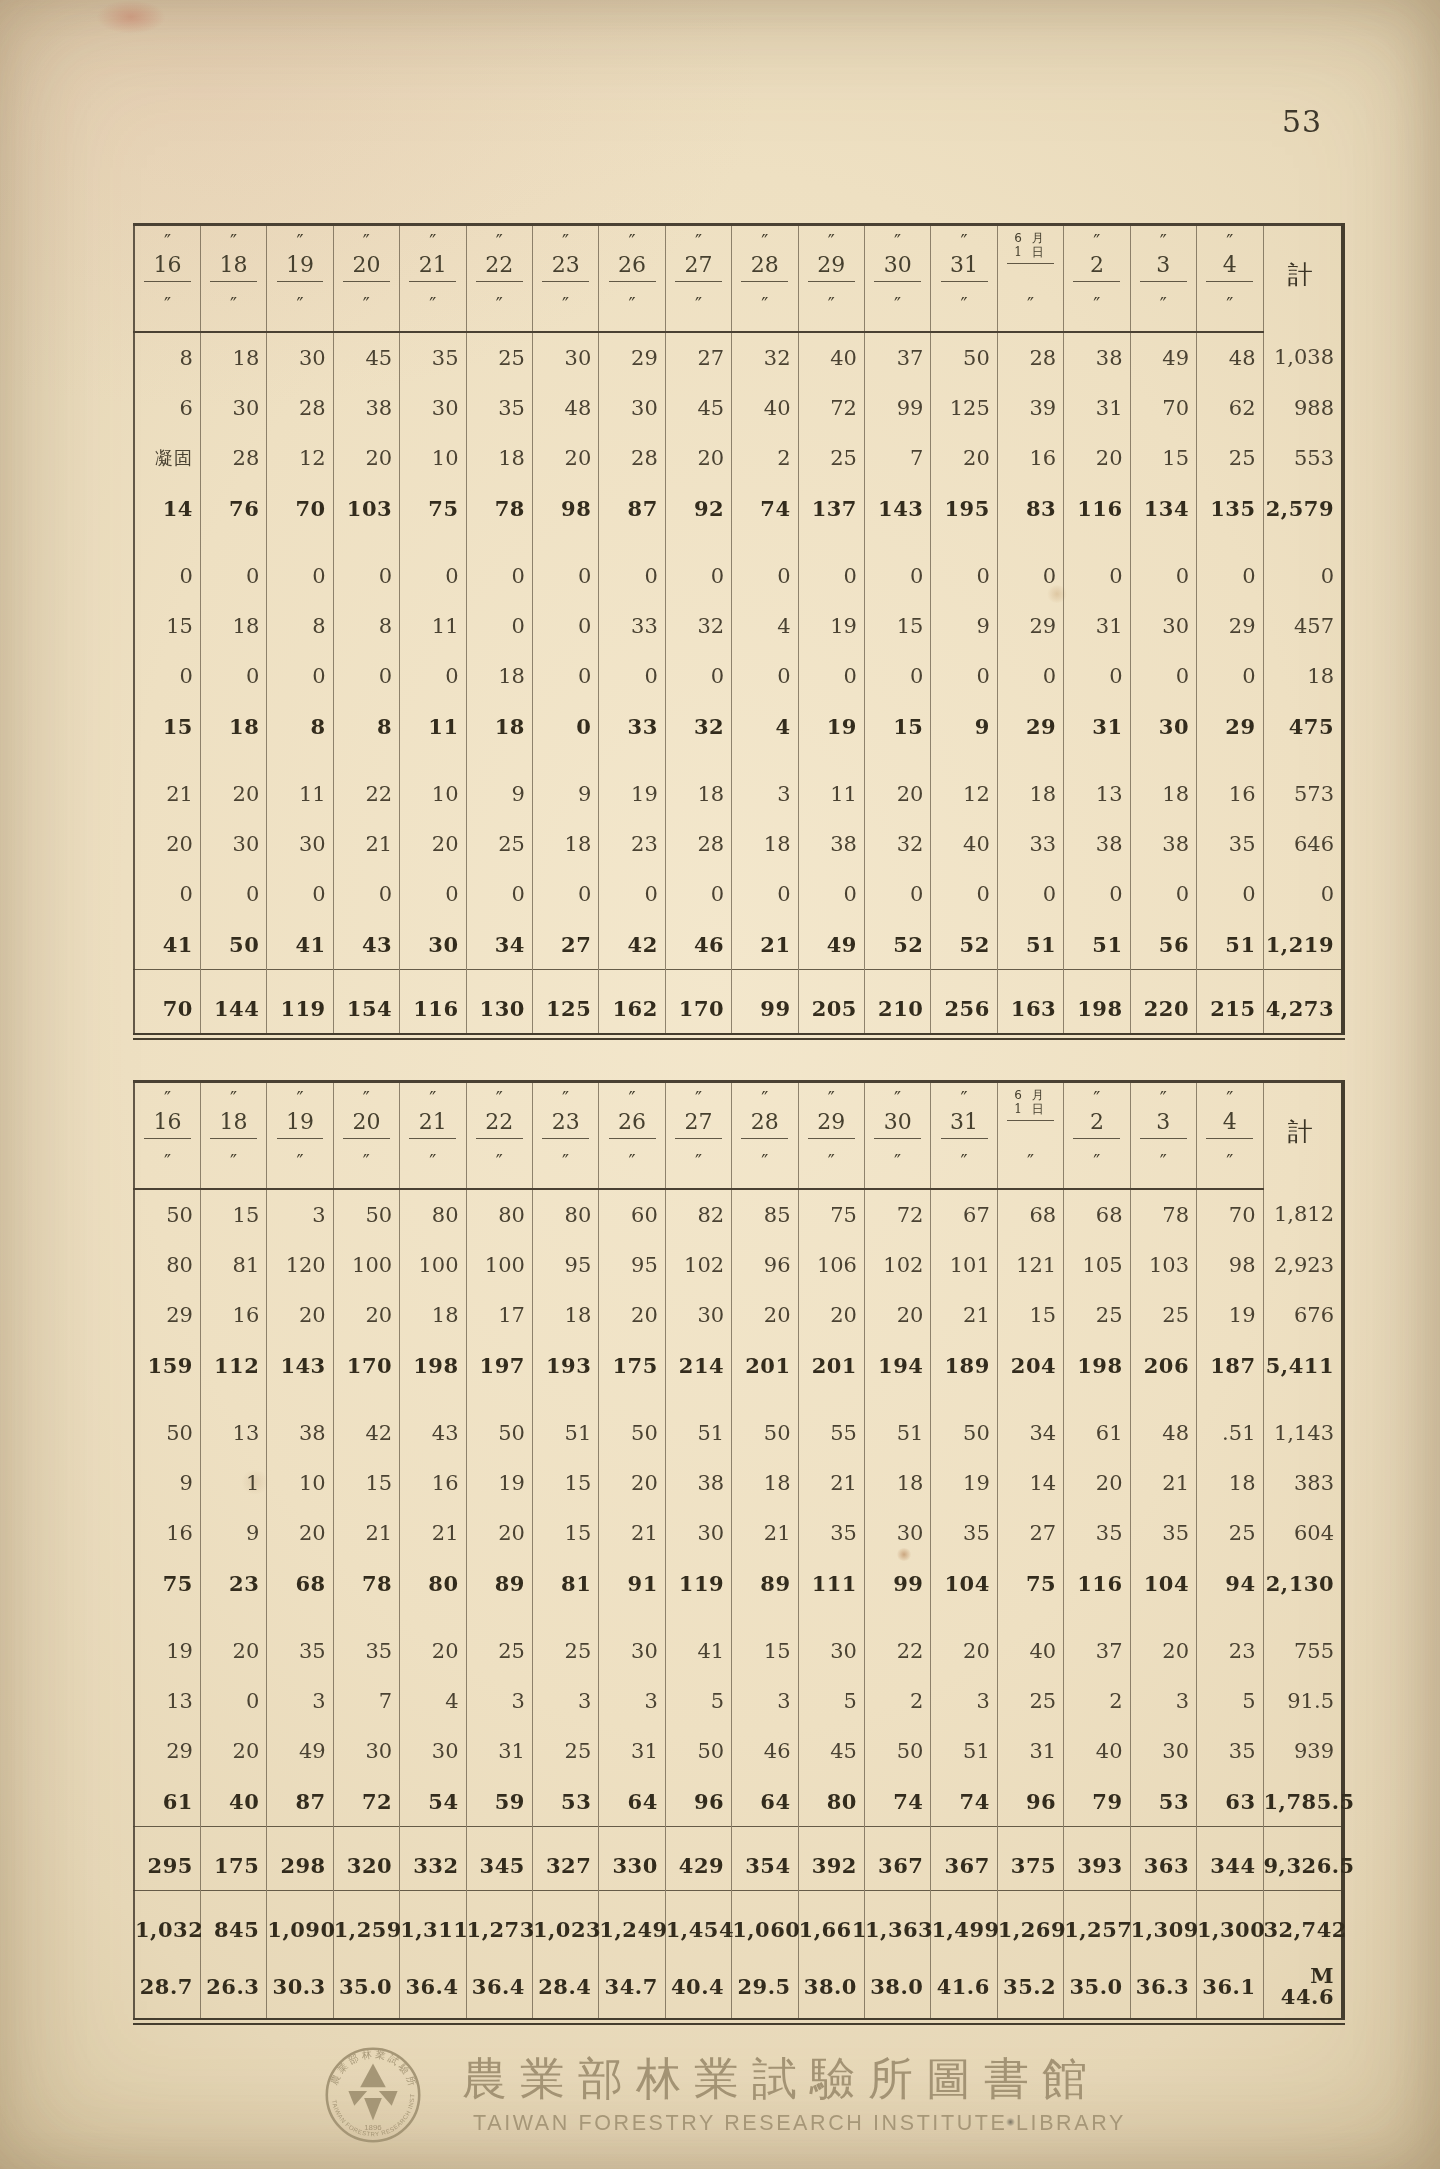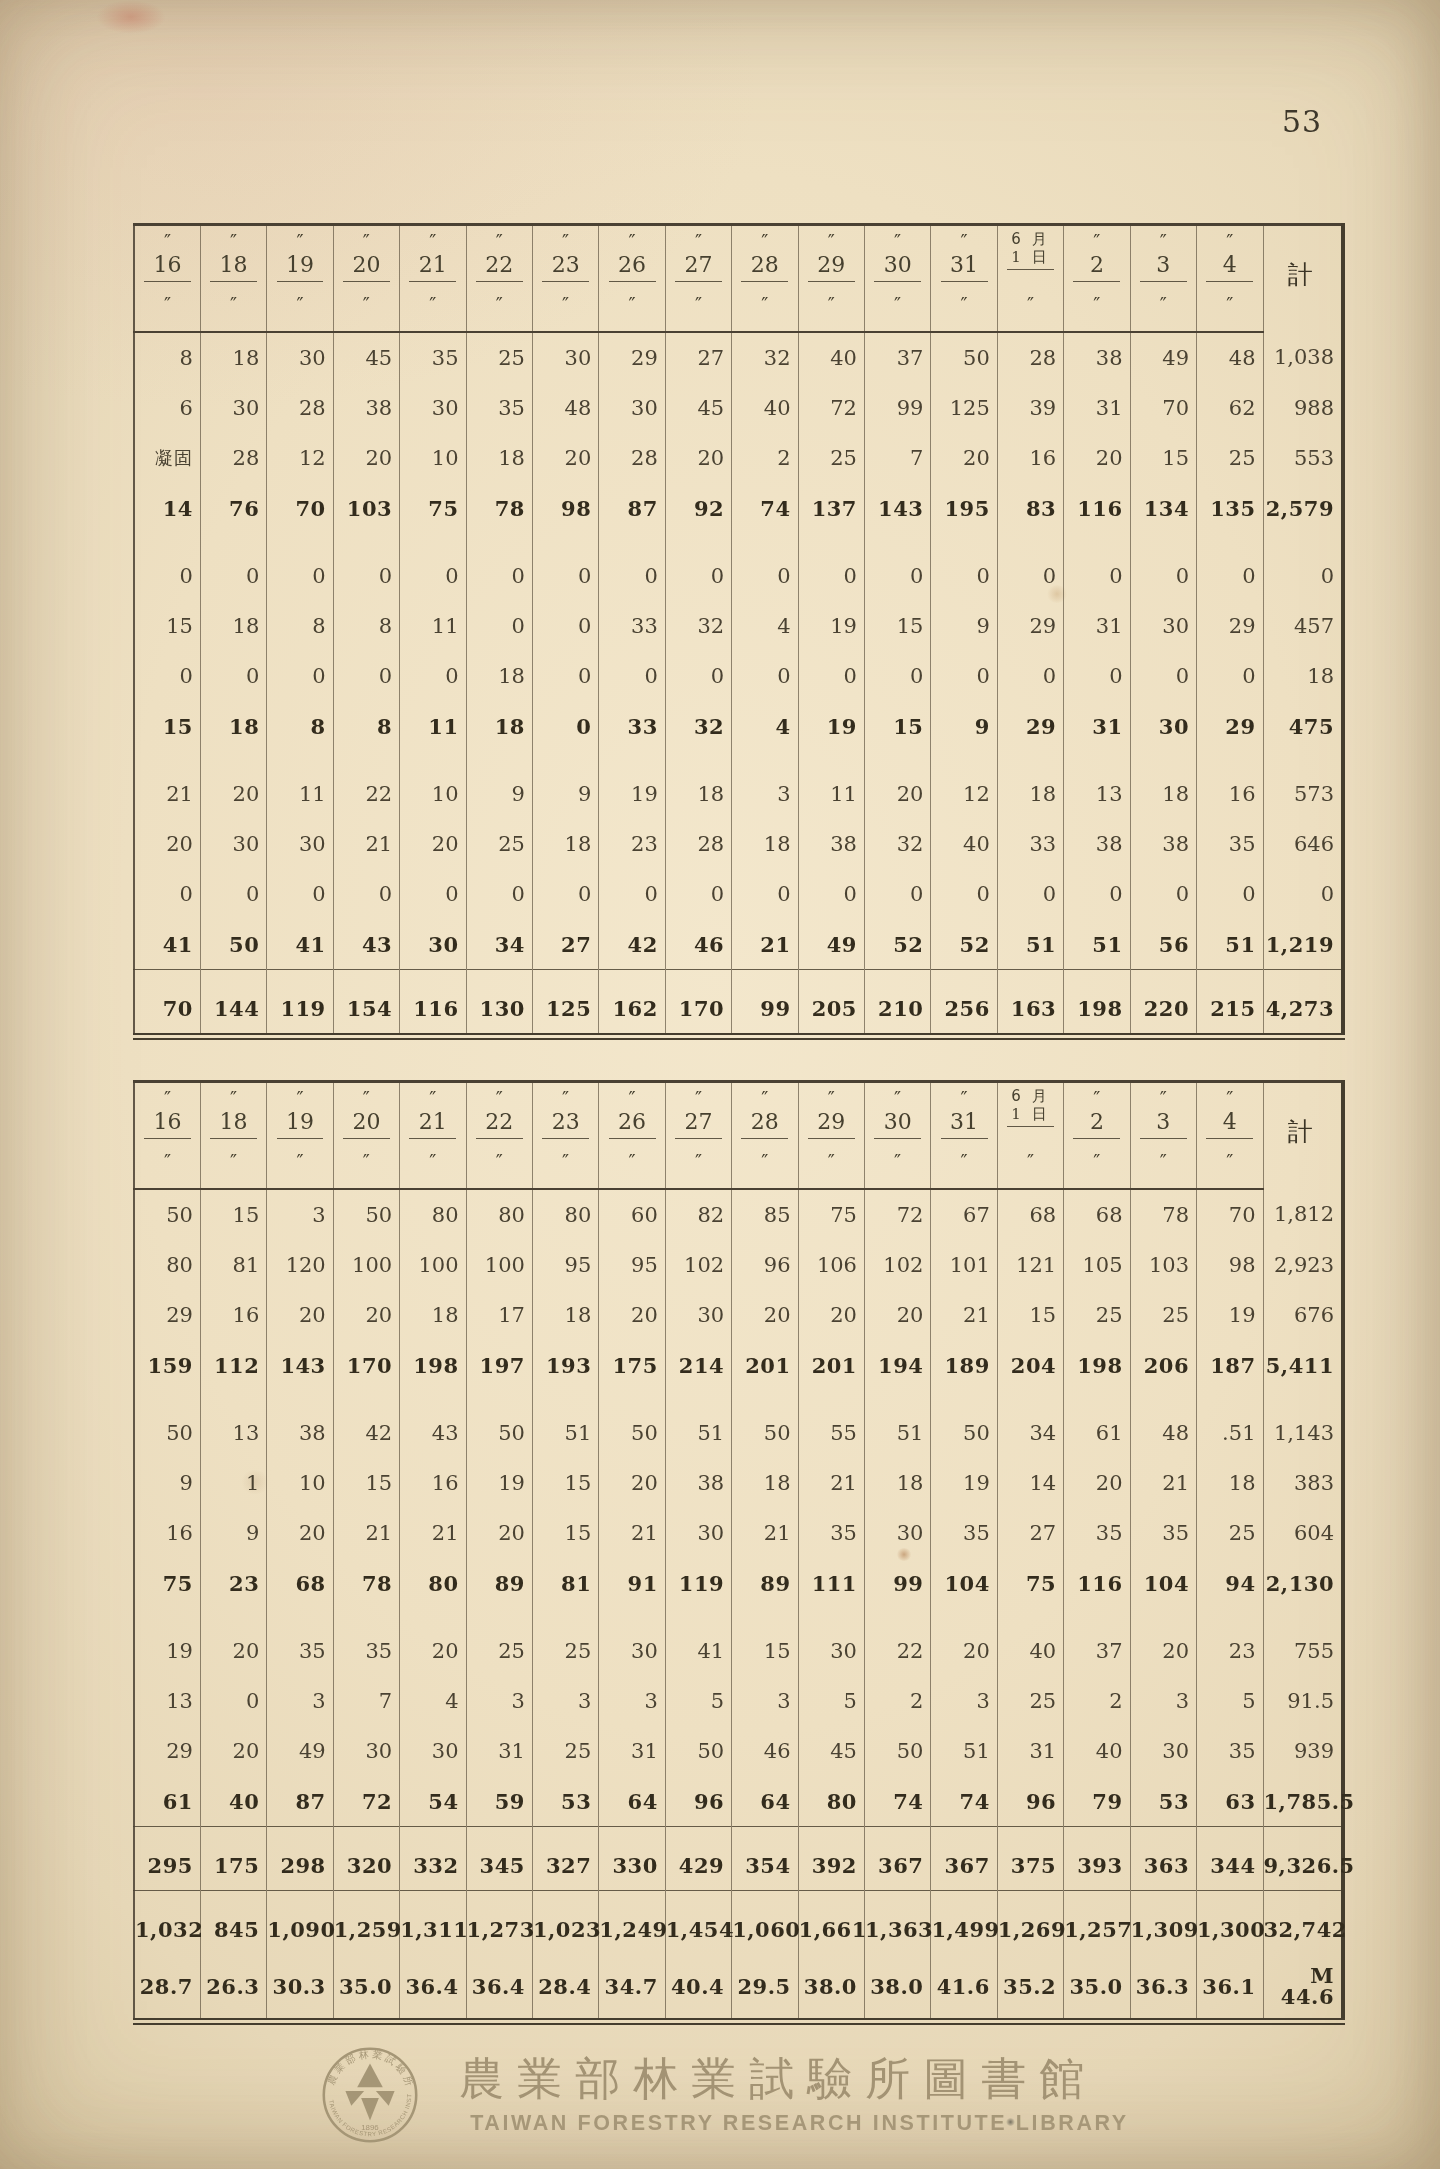--- a/index.html
+++ b/index.html
@@ -26,21 +26,21 @@
 
   col.total-col { width:80px; }
 
   th, td { border-left:1.5px solid rgba(80,70,52,0.62); }
   th:first-child, td:first-child { border-left:none; }
 
   thead th { vertical-align:top; padding-top:6px; font-weight:normal; color:#46402f; }
   thead tr.unit-row th { border-bottom:2.5px solid #4a4133; }
   .hmark { font-size:19px; line-height:1.05; text-align:center; font-family:"DejaVu Sans", sans-serif; }
   .hday  { font-size:22px; line-height:1.1; text-align:center; margin-top:1px; }
-  .hmark.month, .hday.month { font-size:15px; letter-spacing:3px; }
+  .hmark.month, .hday.month { font-size:12px; letter-spacing:3px; }
   .hrule { width:74%; margin:4px auto 0; height:0; border-bottom:1.5px solid rgba(72,63,47,0.85); }
   th.unit { height:42px; vertical-align:middle; padding:0 0 6px; font-size:19px; text-align:center;
     font-family:"DejaVu Sans", sans-serif; }
   th.total-head { vertical-align:middle; font-size:25px; padding:0 4px 10px 0; color:#3c3526; }
 
   tbody td { box-sizing:content-box; height:28px; padding:11px 7px 11px 0;
     text-align:right; font-size:21px; color:#4a4232; line-height:1; }
   tbody td.cjk { font-size:18px; letter-spacing:1px;font-family:Liberation Serif, serif; }
   tr.bold td { font-weight:bold; color:#332c1d; letter-spacing:0.5px; }
   tr.space-before td { padding-top:29px; }
@@ -58,21 +58,21 @@
   .dot { position:absolute; left:1006px; top:2118px; width:9px; height:8px; border-radius:50%;
     background:radial-gradient(circle, rgba(95,90,78,0.8), rgba(95,90,78,0) 75%); }
 
   .footer { position:absolute; top:2036px; left:0; width:100%; display:flex;
     justify-content:center; align-items:center; gap:30px; color:#a69778; }
   .seal { width:118px; height:118px; flex:0 0 auto; }
   .stamp-text { text-align:left; }
   .stamp-zh { font-size:45px; letter-spacing:13px; line-height:1.15; color:#a39374;
     font-family:Liberation Serif, serif; white-space:nowrap; }
   .stamp-en { font-size:21.5px; letter-spacing:2.6px; margin-top:6px; color:#a69778;
-    font-family:"Liberation Sans", sans-serif; font-weight:bold; white-space:nowrap;margin-left:11px; }
+    font-family:"Liberation Sans", sans-serif; font-weight:normal; white-space:nowrap;margin-left:11px; }
 </style>
 </head>
 <body>
 
 <div class="vignette"></div>
 <div class="stain red-corner"></div>
 <div class="stain s1"></div>
 <div class="stain s2"></div>
 <div class="stain s3"></div>
 <div class="dot"></div>

